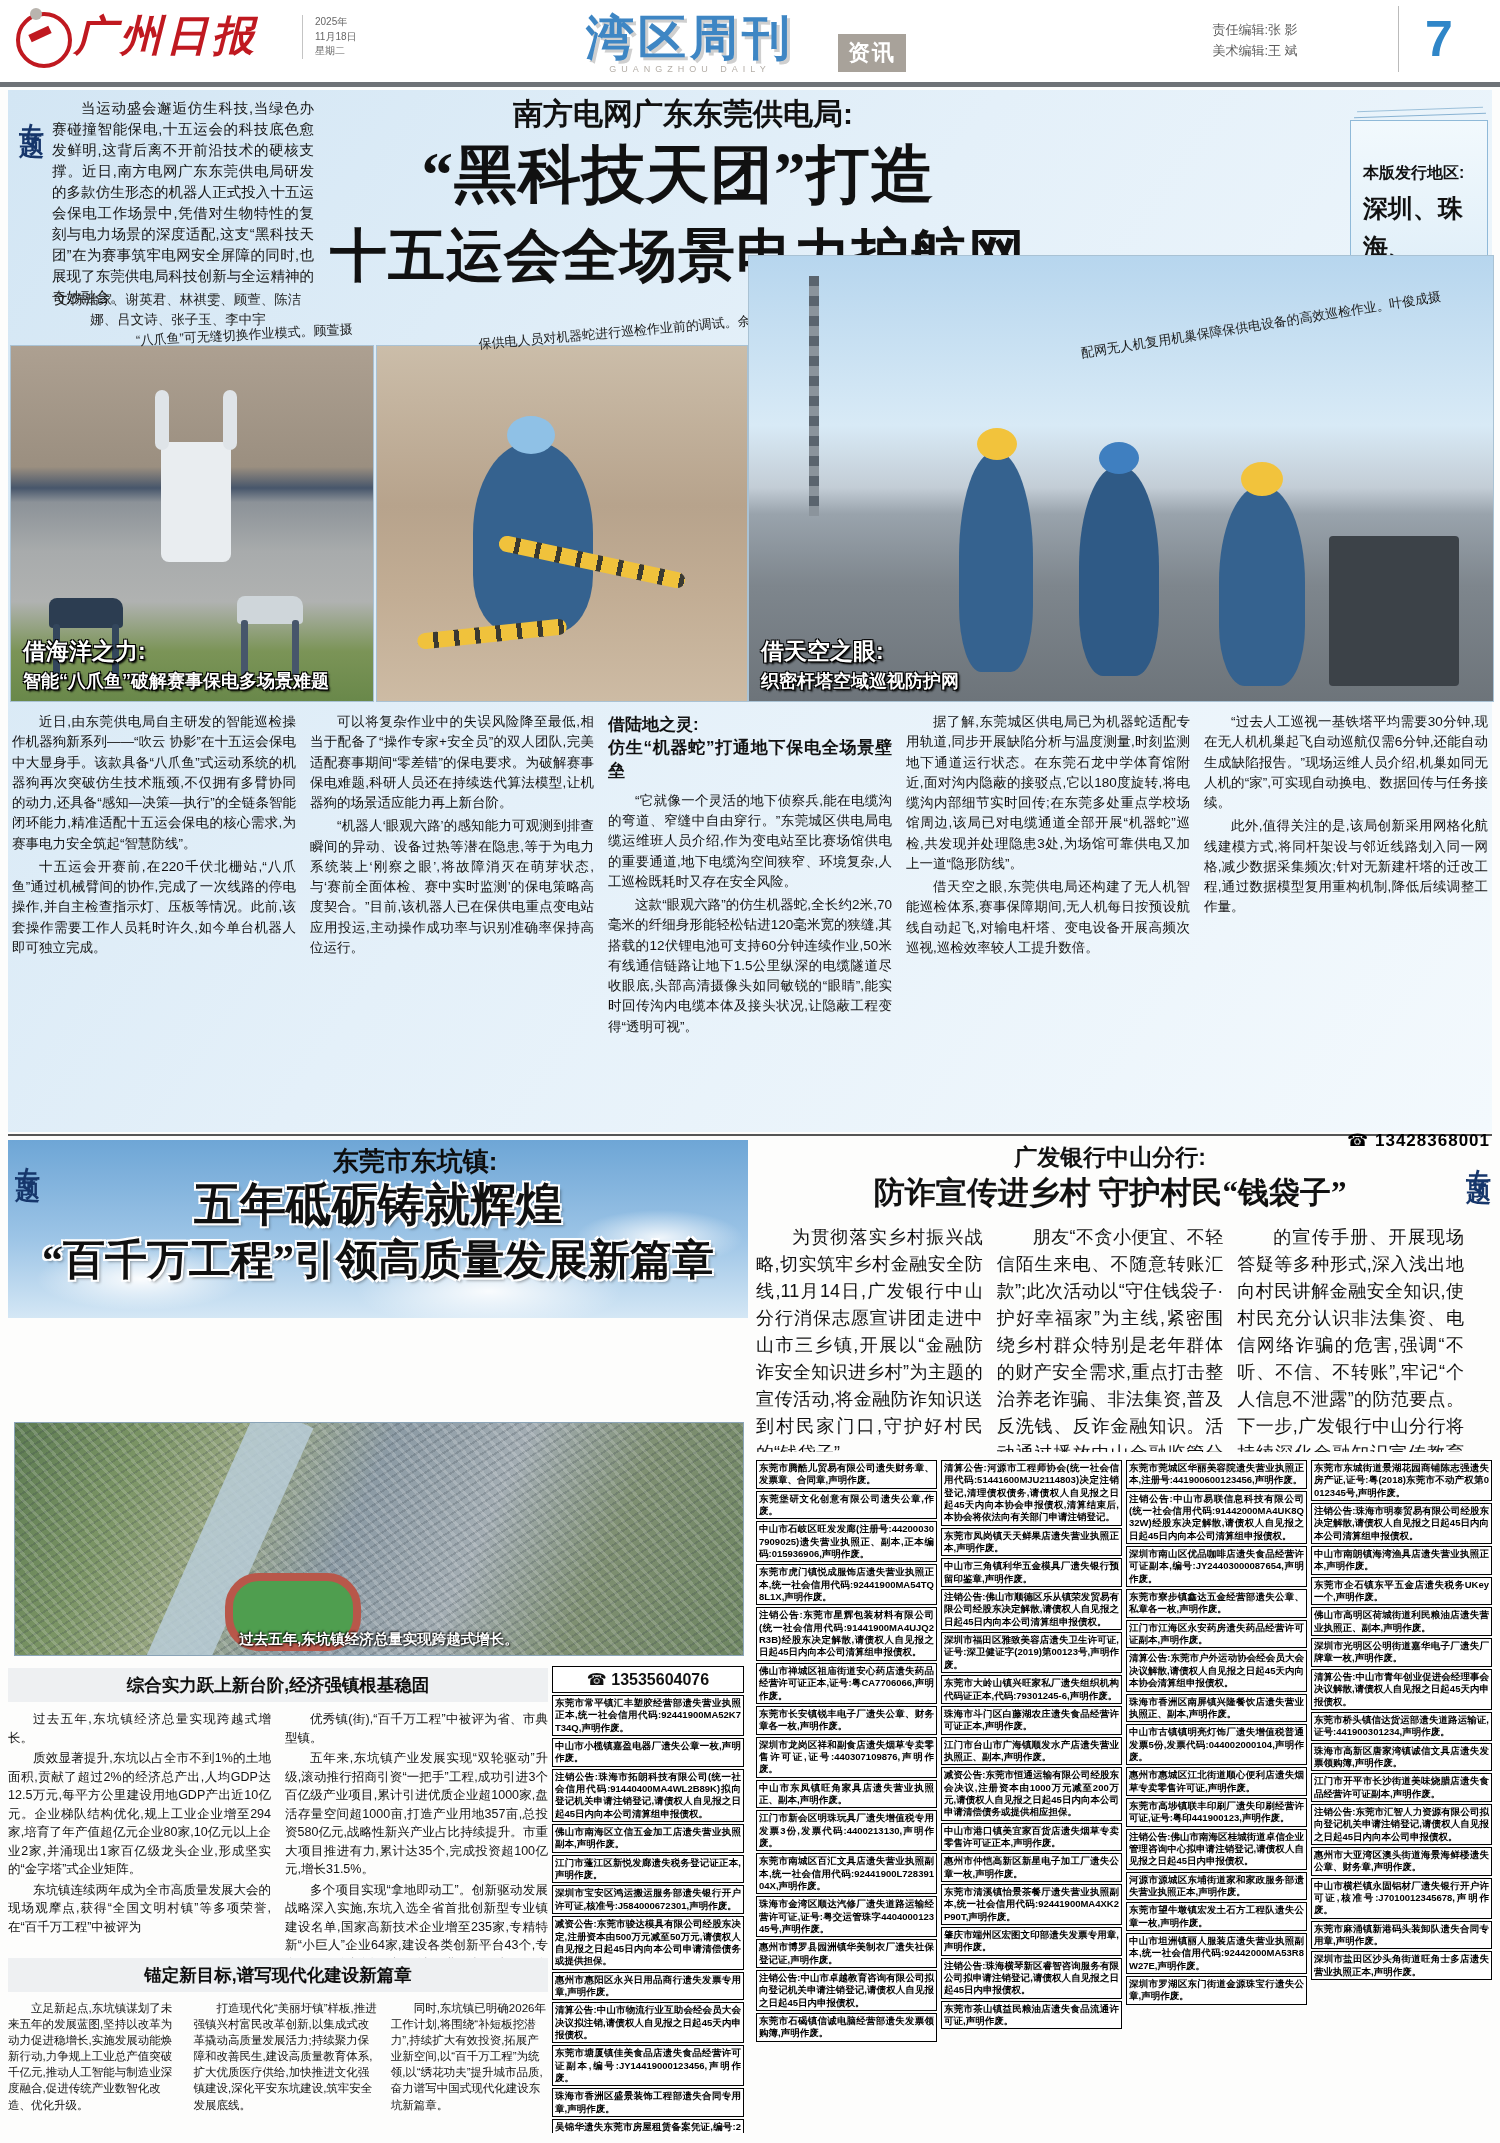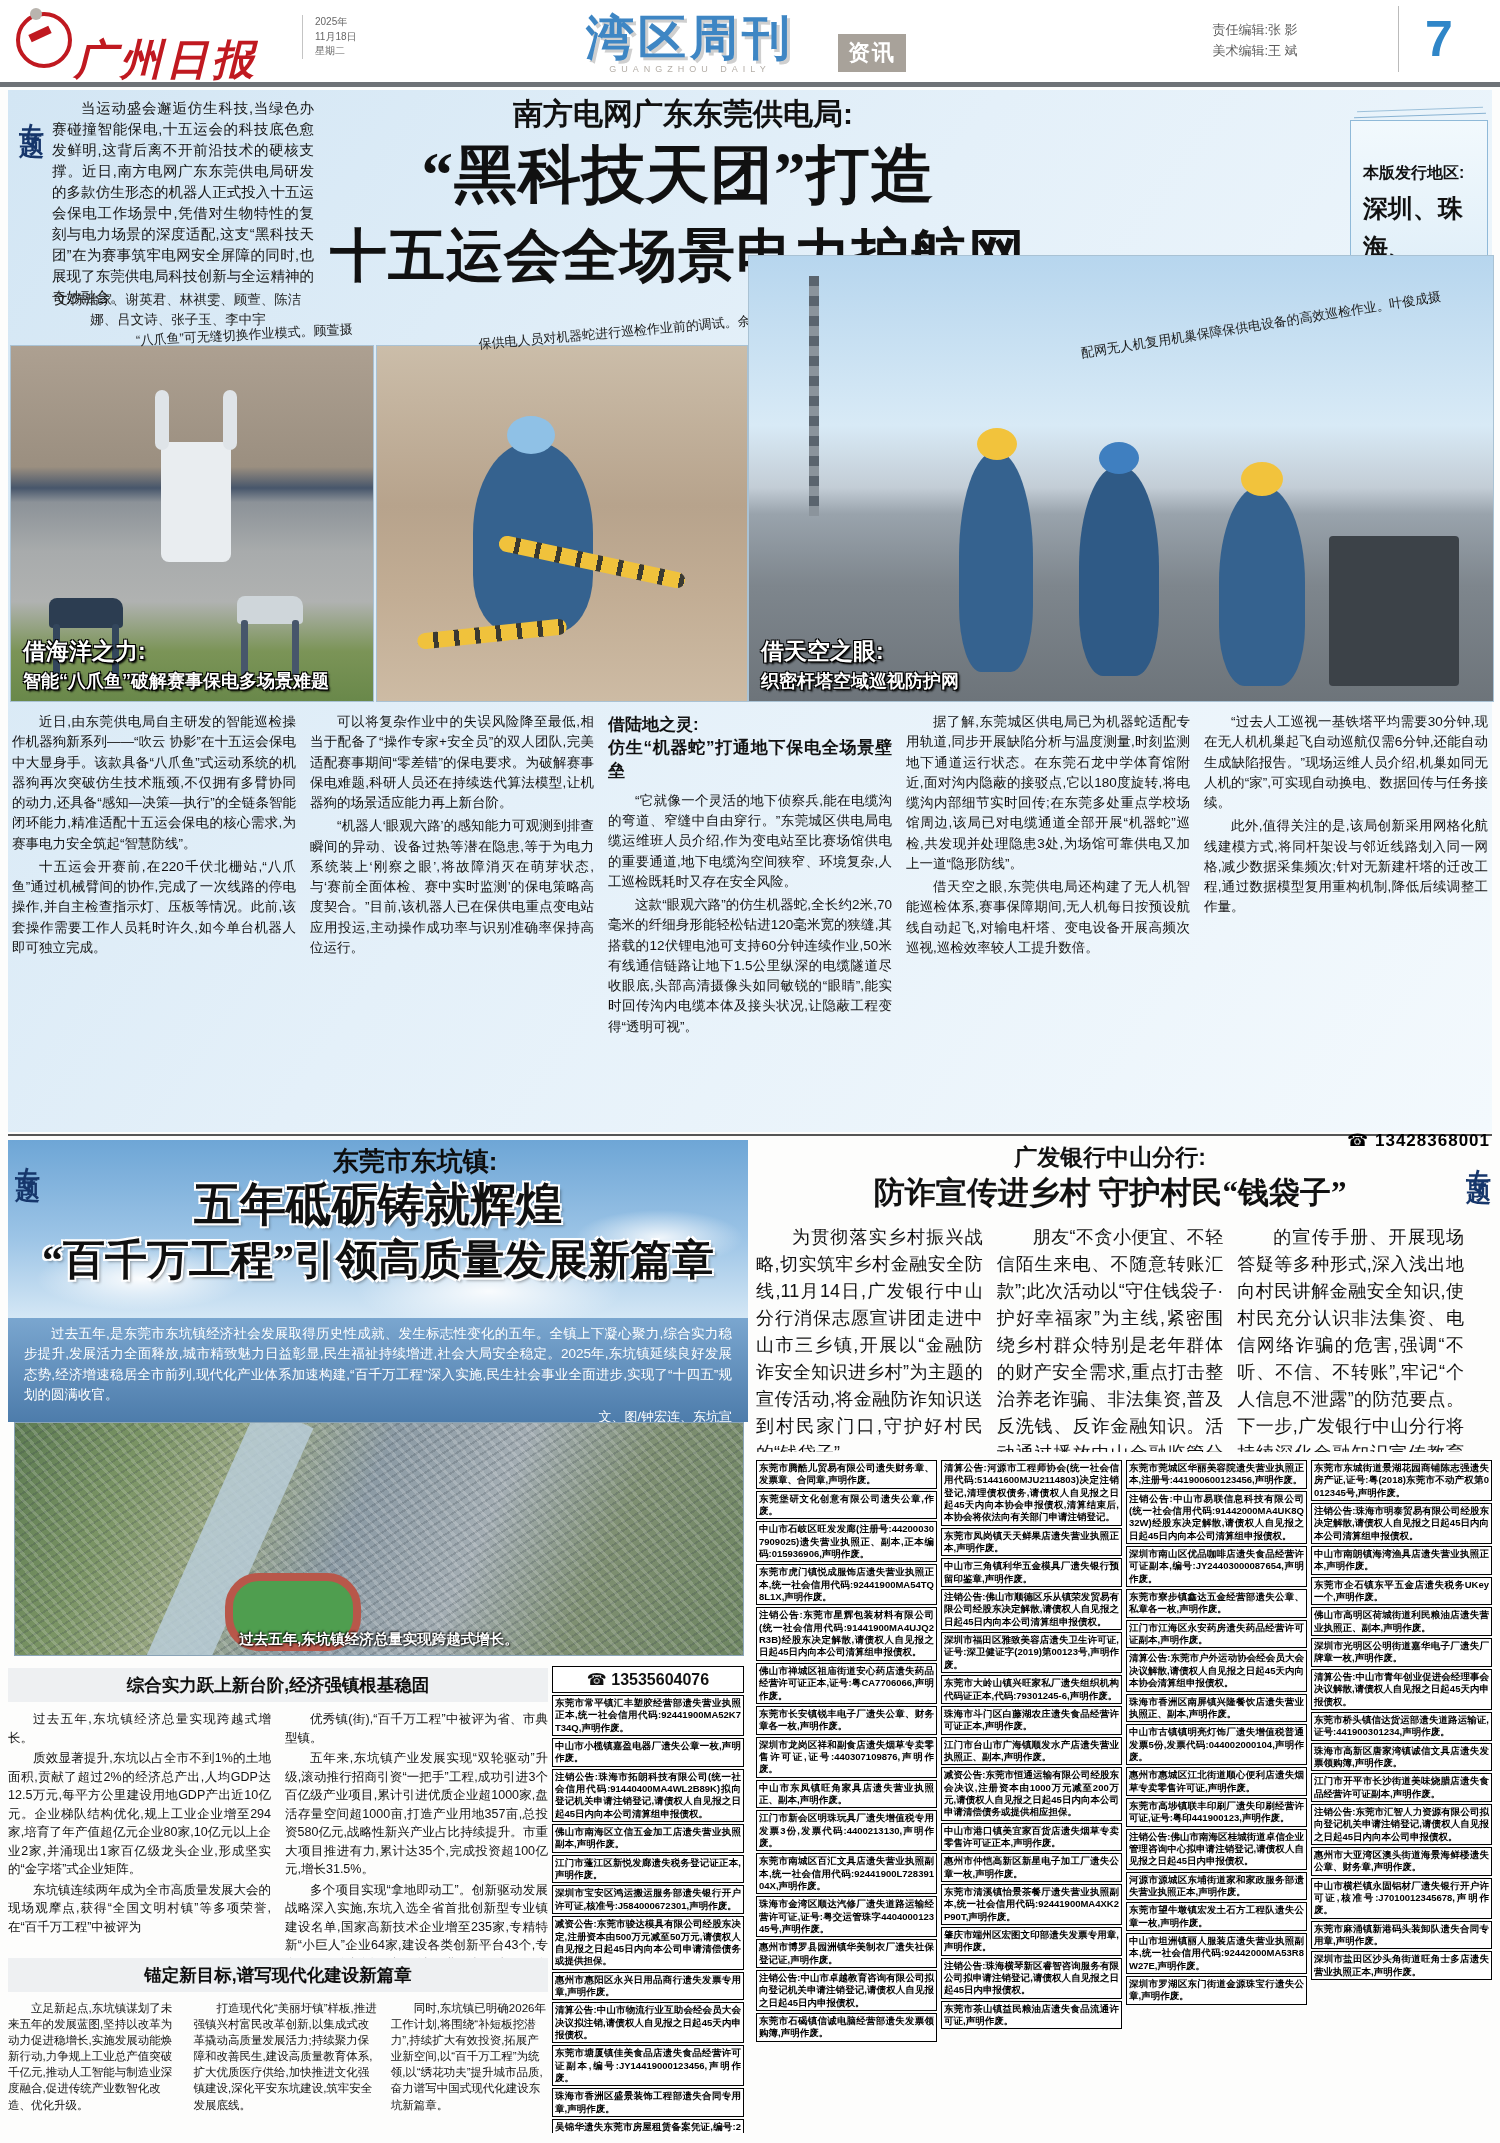--- a/index.html
+++ b/index.html
@@ -3,21 +3,21 @@
 <meta charset="utf-8">
 <style>
   html,body{margin:0;padding:0;background:#e8e8e8;}
   .page{position:relative;width:1500px;height:2143px;background:#fdfdfc;margin:0 auto;
         font-family:"Liberation Sans","DejaVu Sans",sans-serif;color:#111;overflow:hidden;}
   
   .hdr{position:absolute;left:0;top:0;width:1500px;height:82px;background:#fff;}
   .brand-mark{position:absolute;left:16px;top:12px;width:48px;height:48px;border:4px solid #c01920;border-radius:50%;}
   .brand-mark::after{content:"";position:absolute;left:10px;top:-8px;width:12px;height:12px;background:#b9b4ae;border-radius:50%;}
   .brand-mark::before{content:"";position:absolute;left:9px;top:14px;width:22px;height:8px;background:#c01920;transform:rotate(-25deg);}
-  .brand-name{position:absolute;left:74px;top:32px;font-family:"Liberation Serif","DejaVu Serif",serif;
+  .brand-name{position:absolute;left:74px;top:8px;font-family:"Liberation Serif","DejaVu Serif",serif;
               font-style:italic;font-weight:bold;font-size:42px;color:#c01920;letter-spacing:4px;}
   .date-block{position:absolute;left:302px;top:15px;font-size:10px;color:#666;line-height:1.45;
               border-left:1px solid #c4c4c4;padding-left:12px;}
   .masthead{position:absolute;left:560px;top:6px;width:260px;text-align:center;
             font-family:"Liberation Serif","DejaVu Serif",serif;font-weight:900;font-size:48px;
             color:#3e86c4;letter-spacing:4px;text-shadow:3px 3px 0 #cfcfcf;}
   .masthead-sub{position:absolute;left:560px;top:64px;width:260px;text-align:center;
             font-size:9px;color:#b5afa8;letter-spacing:5px;}
   .section-tag{position:absolute;left:838px;top:34px;background:#a8a29a;color:#fff;
             font-size:22px;font-weight:bold;padding:4px 10px;letter-spacing:2px;}
@@ -246,24 +246,20 @@
 
   <div class="divider"></div>
 
   <div class="town">
     <div class="town-sky">
       <div class="vlabel town-topic">专题</div>
       <div class="town-kicker">东莞市东坑镇:</div>
       <div class="town-hl1 outline-hl">五年砥砺铸就辉煌</div>
       <div class="town-hl2 outline-hl">“百千万工程”引领高质量发展新篇章</div>
     </div>
-    <div class="town-intro">
-      <div class="ind">过去五年,是东莞市东坑镇经济社会发展取得历史性成就、发生标志性变化的五年。全镇上下凝心聚力,综合实力稳步提升,发展活力全面释放,城市精致魅力日益彰显,民生福祉持续增进,社会大局安全稳定。2025年,东坑镇延续良好发展态势,经济增速稳居全市前列,现代化产业体系加速构建,“百千万工程”深入实施,民生社会事业全面进步,实现了“十四五”规划的圆满收官。</div>
-      <div class="town-intro-byline">文、图/钟宏连、东坑宣</div>
-    </div>
     <div class="town-photo">
       <div class="river"></div>
       <div class="field"></div>
       <div class="town-photo-cap">过去五年,东坑镇经济总量实现跨越式增长。</div>
     </div>
   </div>
 
   <div class="town-text">
     <div class="subhead-band">综合实力跃上新台阶,经济强镇根基稳固</div>
     <div class="town-cols">

